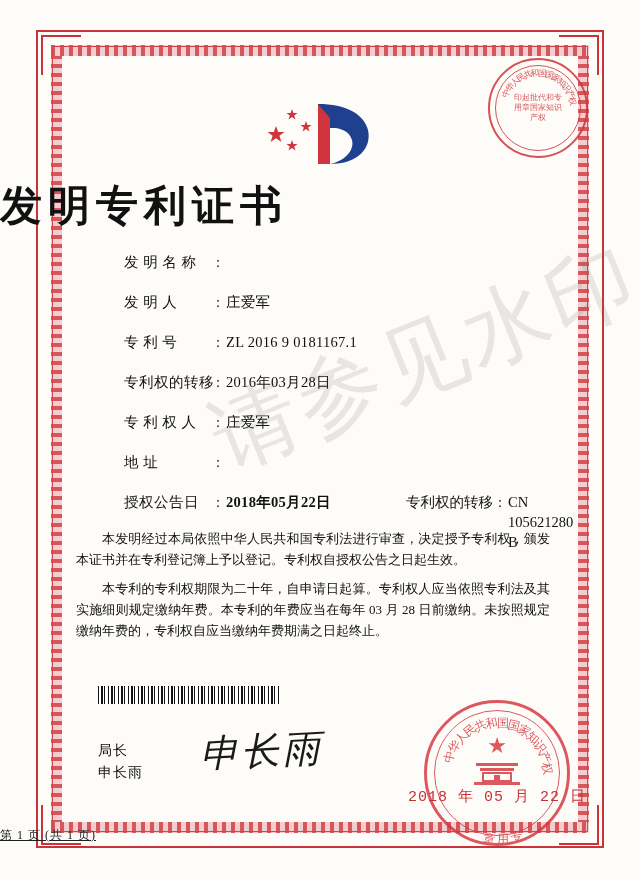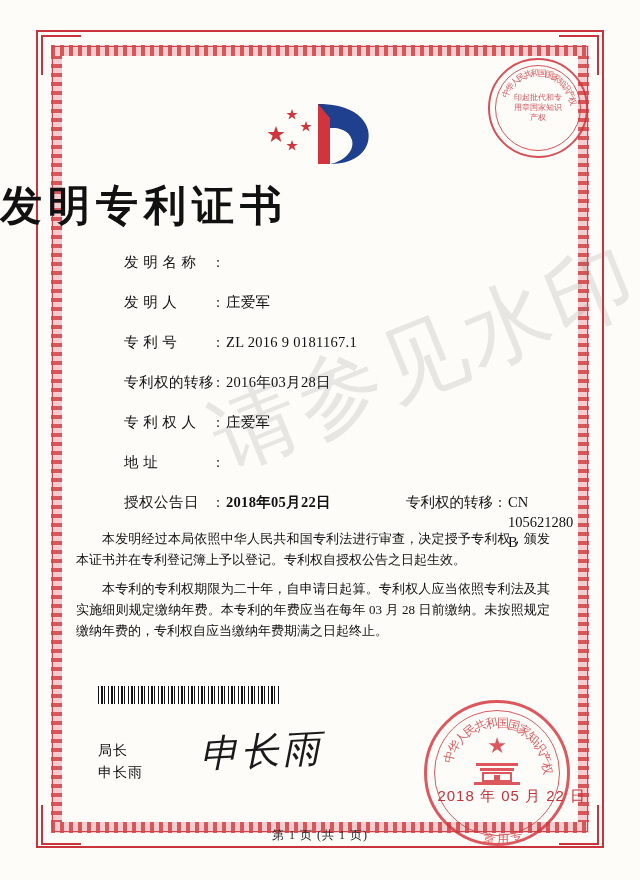--- a/index.html
+++ b/index.html
@@ -275,32 +275,33 @@
   }
 
   
   .date-stamp {
     position: absolute;
     right: 54px;
     bottom: 74px;
     font-size: 15px;
     color: #c8313a;
     letter-spacing: 1px;
-    font-family: Liberation Sans, sans-serif;
+    font-family: Liberation Mono, monospace;
   }
 
   
   .page-footer {
     position: absolute;
     left: 0; right: 0;
     bottom: 36px;
-    text-align: center;
+    text-align: left;
     font-size: 12px;
     color: #222;
     letter-spacing: 1px;
+    text-decoration: underline;
   }
 
   
   .watermark {
     position: absolute;
     left: 200px;
     top: 300px;
     font-size: 86px;
     color: rgba(120,120,120,0.16);
     font-family: "DejaVu Serif", serif;

